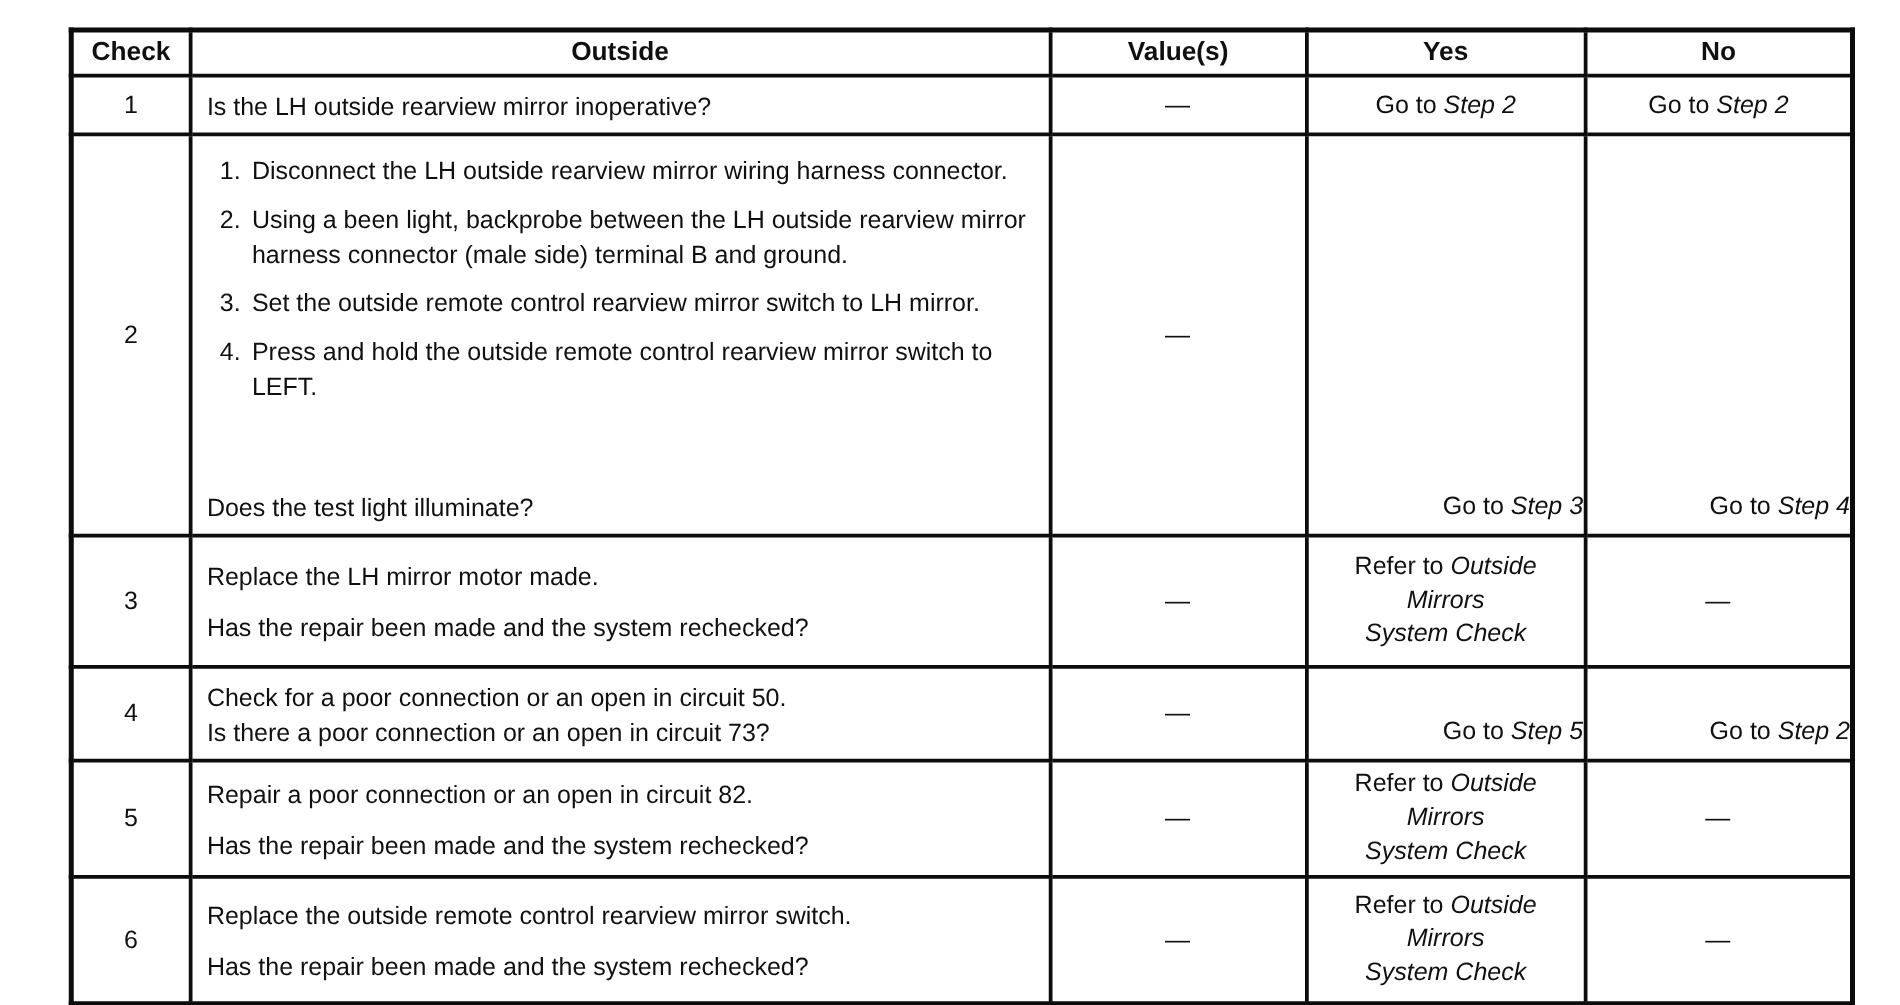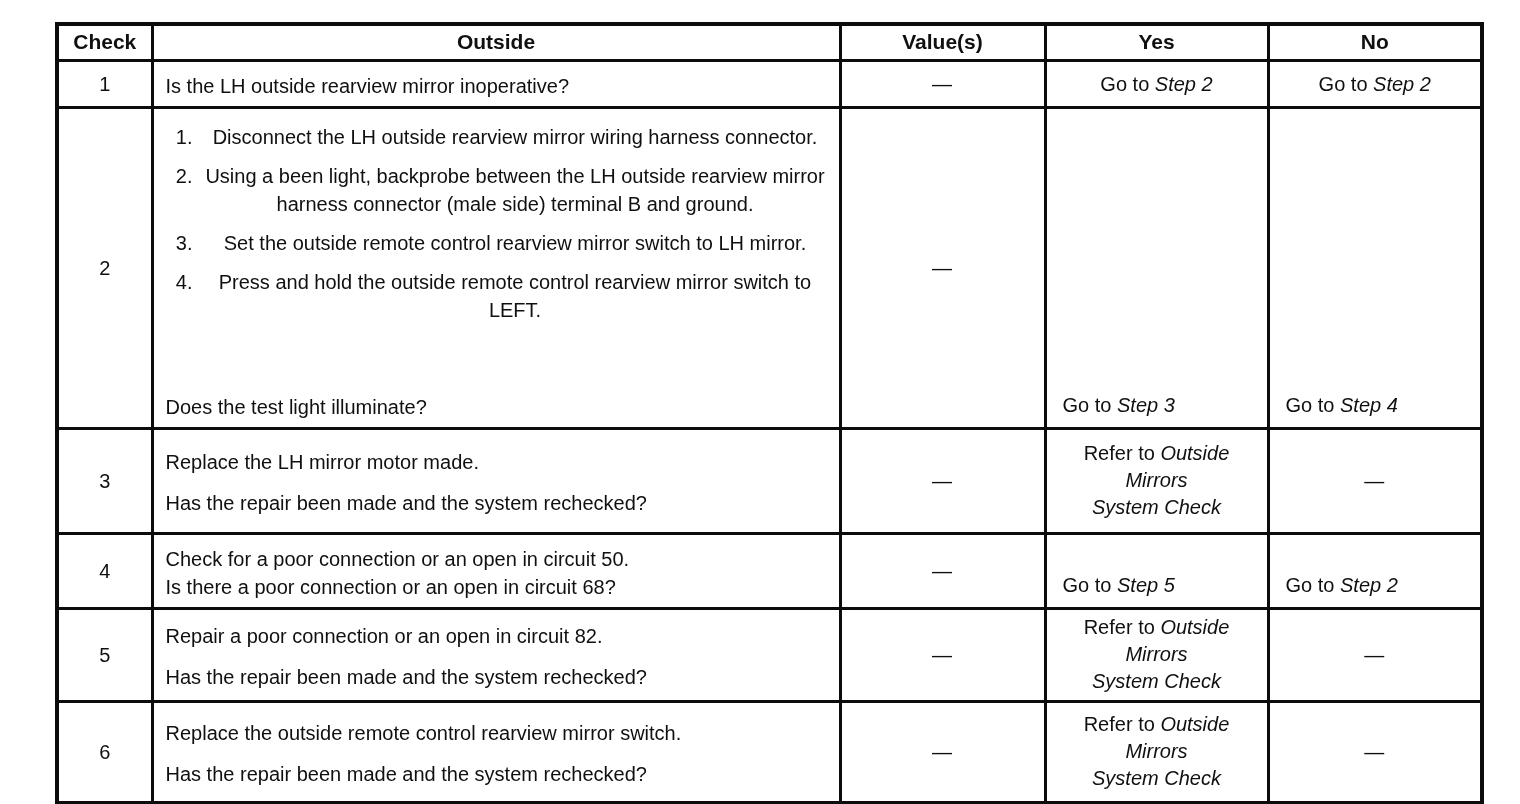--- a/index.html
+++ b/index.html
@@ -44,37 +44,36 @@
   td.action-col {
     text-align: left;
     vertical-align: middle;
     padding: 10px 10px 6px 12px;
   }
   td.center-col {
     text-align: center;
     vertical-align: middle;
   }
   td.bottom-col {
-    text-align: left;
+    text-align: right;
     vertical-align: bottom;
     padding-bottom: 8px;
-    padding-left: 16px;
   }
   .dash { letter-spacing: 1px; }
   .action-stack { display: flex; flex-direction: column; }
   .tall { height: 298px; padding-top: 4px; }
   .num-item { display: flex; margin-bottom: 11px; }
   .num-item .num {
     width: 36px;
     flex: 0 0 36px;
     text-align: right;
     padding-right: 9px;
     box-sizing: border-box;
   }
-  .num-item .itext { flex: 1; text-align: center; }
+  .num-item .itext { flex: 1; }
   .bottom-question { margin-top: auto; }
   .line-gap { margin-bottom: 13px; }
   .refer-block { line-height: 27px; }
   i { font-style: italic; }
 </style>
 </head>
 <body>
 
 <table class="diag">
   <colgroup>
@@ -154,21 +153,21 @@
         <div><i>System Check</i></div>
       </div>
     </td>
     <td class="center-col dash">—</td>
   </tr>
 
   <tr style="height:70px">
     <td class="step-col">4</td>
     <td class="action-col">
       <div>Check for a poor connection or an open in circuit 50.</div>
-      <div>Is there a poor connection or an open in circuit 68?</div>
+      <div>Is there a poor connection or an open in circuit 73?</div>
     </td>
     <td class="center-col dash">—</td>
     <td class="bottom-col">
       <span>Go to </span><i>Step 5</i>
     </td>
     <td class="bottom-col">
       <span>Go to </span><i>Step 2</i>
     </td>
   </tr>
 

